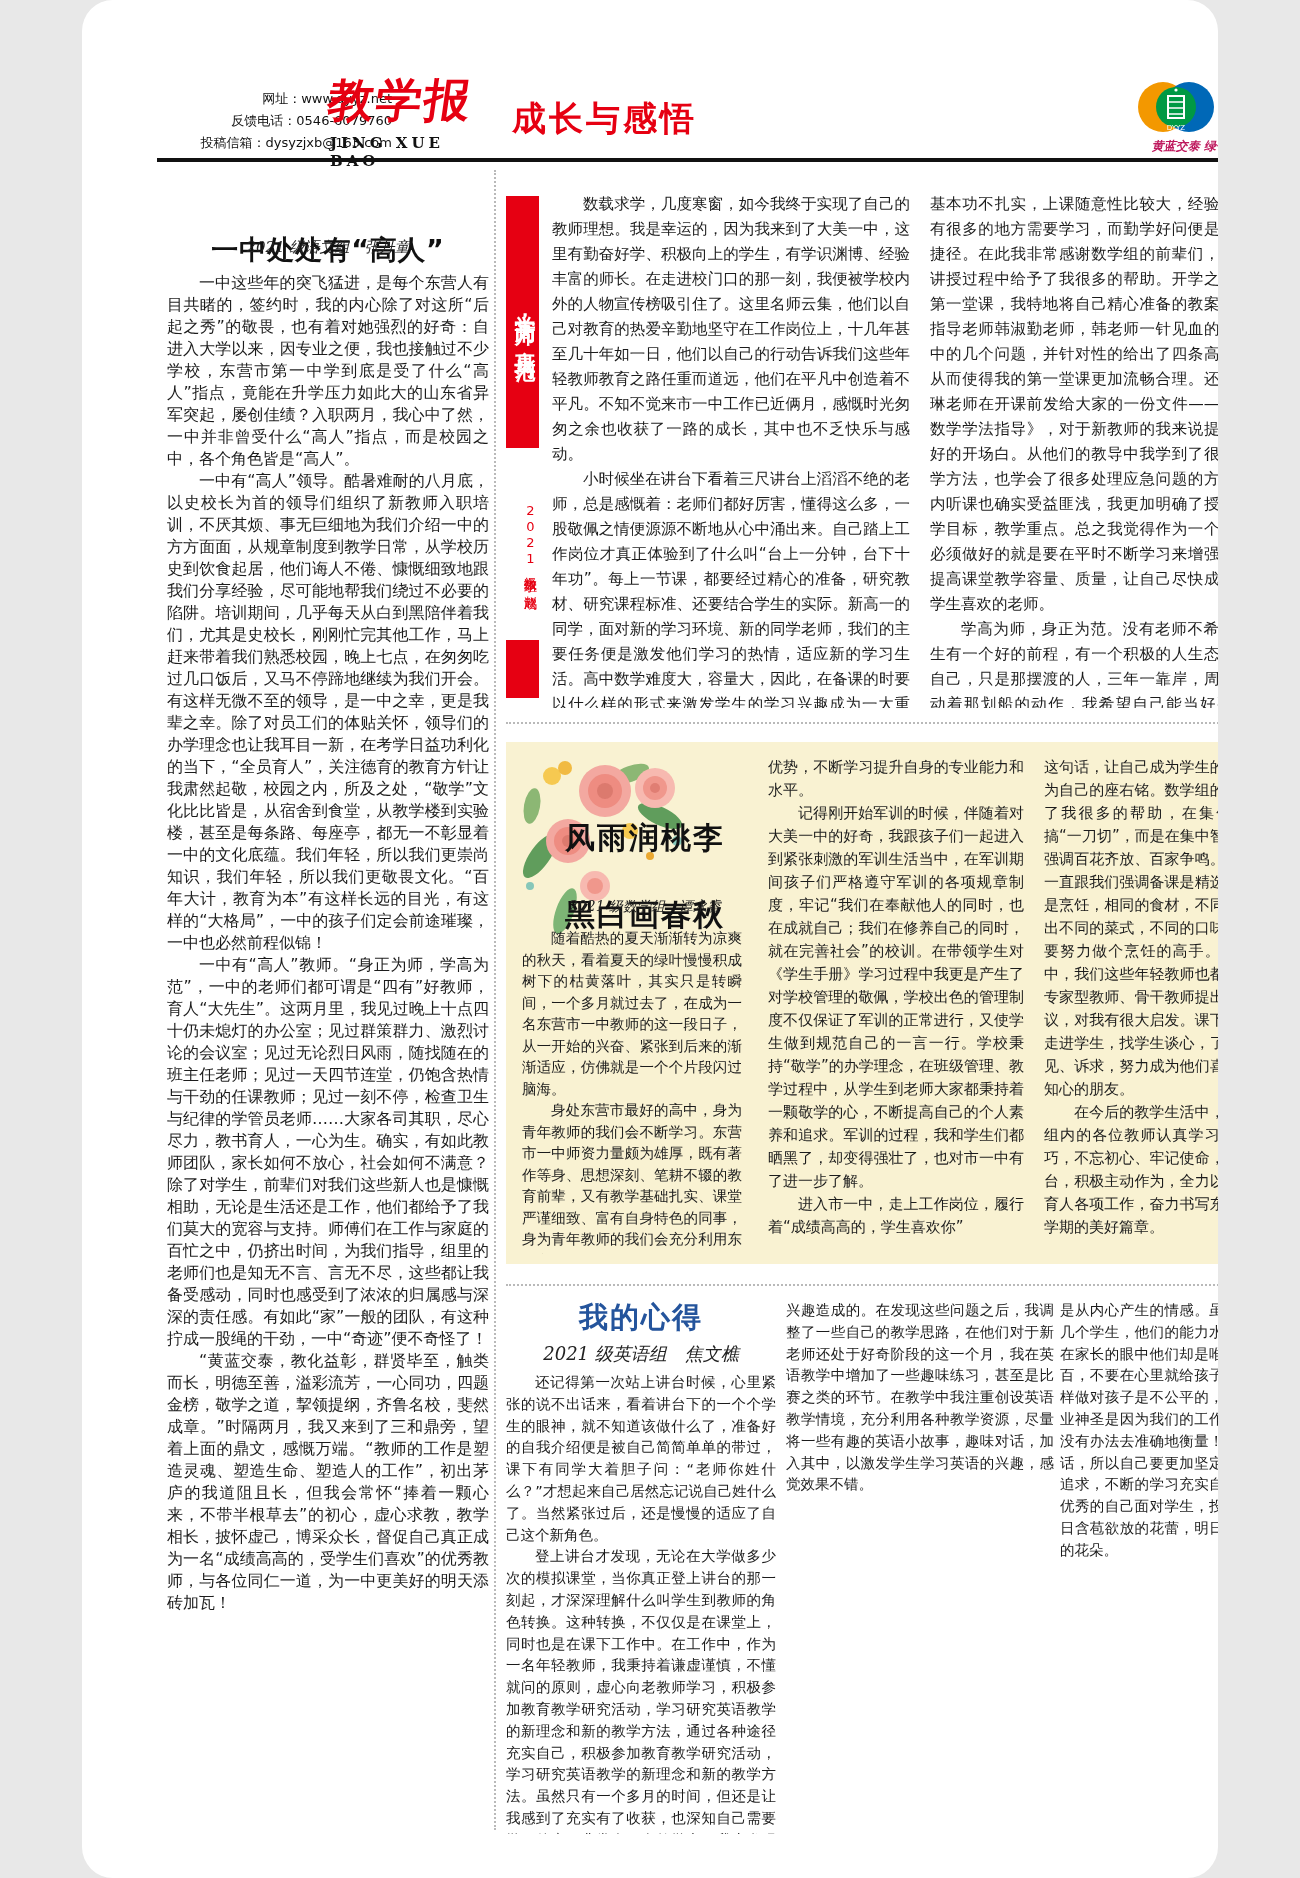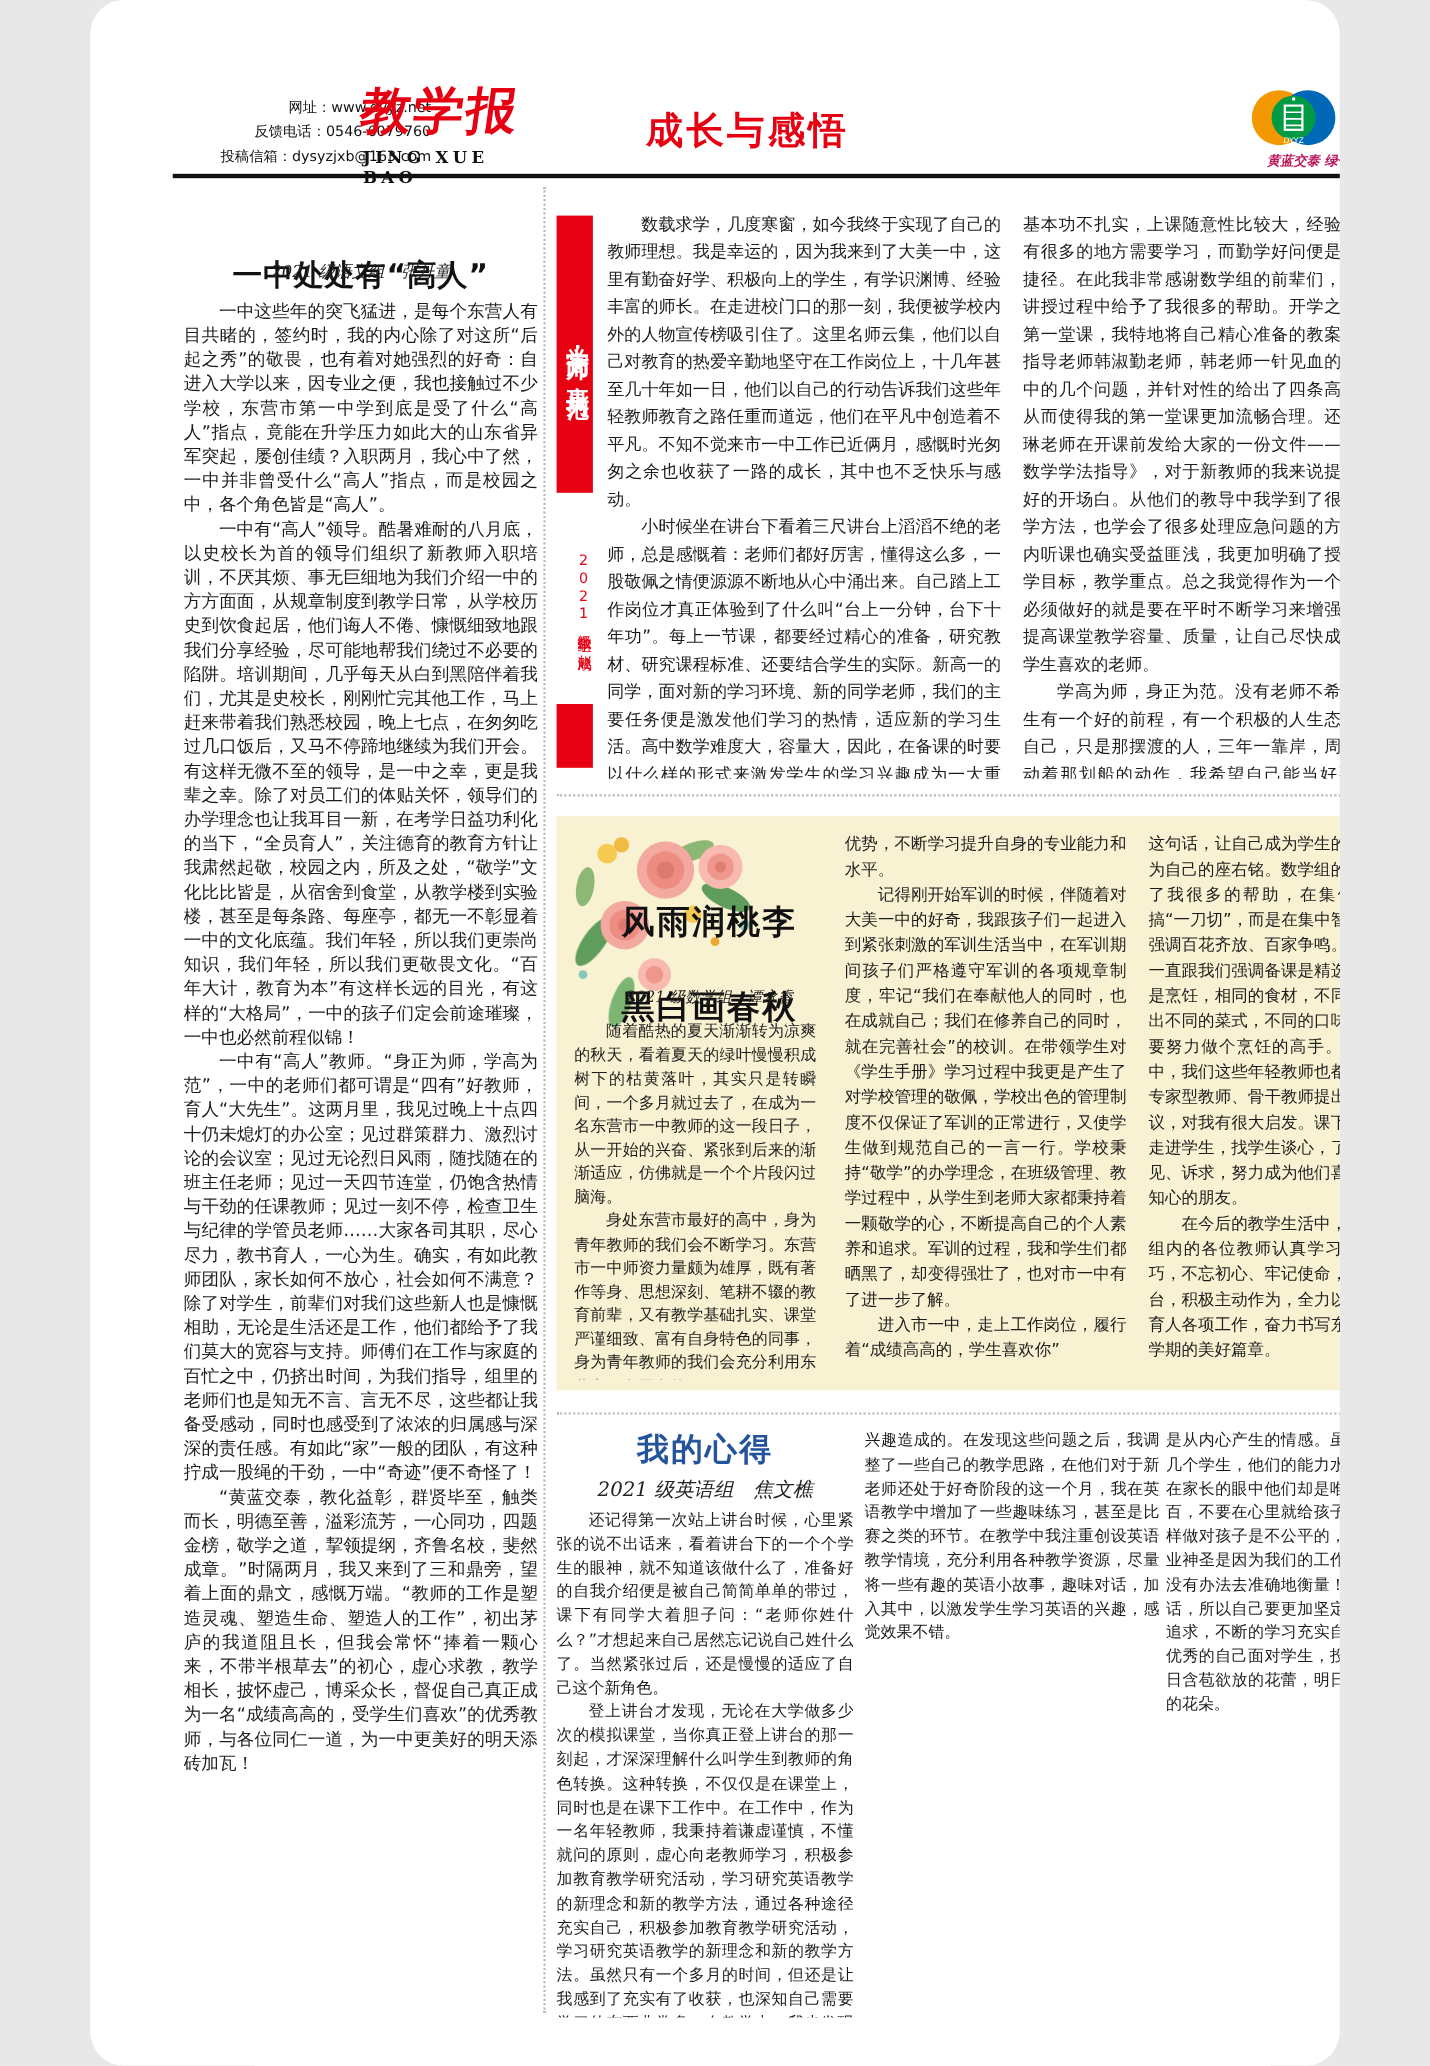--- a/index.html
+++ b/index.html
@@ -6,21 +6,21 @@
   .page{position:relative;width:1136px;height:1878px;background:#ffffff;overflow:hidden;
         font-family:"DejaVu Sans",sans-serif;color:#1c1c1c;margin:0 auto;border-radius:31px;}
   .abs{position:absolute;}
 
   
   .contact{top:88px;left:60px;width:250px;text-align:right;font-size:13px;line-height:22px;color:#111;}
   .brand-cn{top:70px;left:246px;width:160px;font-size:46px;font-weight:bold;color:#e60012;
             font-family:"DejaVu Serif",serif;transform:skewX(-8deg);letter-spacing:2px;}
   .brand-en{top:134px;left:248px;width:150px;font-size:15px;letter-spacing:4px;font-weight:bold;
             font-family:"DejaVu Serif",serif;color:#111;}
-  .section-title{top:96px;left:430px;width:260px;text-align:right;font-size:34px;font-weight:bold;color:#e60012;letter-spacing:3px;}
+  .section-title{top:96px;left:430px;width:260px;text-align:left;font-size:34px;font-weight:bold;color:#e60012;letter-spacing:3px;}
   .logo{top:74px;left:1054px;width:80px;height:70px;}
   .logo-slogan{top:138px;left:1020px;width:150px;text-align:right;font-size:12px;color:#be185d;
                font-family:"DejaVu Serif",serif;font-style:italic;font-weight:bold;}
   .edition{top:104px;left:1140px;width:110px;font-size:42px;font-weight:bold;font-family:"DejaVu Serif",serif;color:#111;}
   .head-rule{top:158px;left:75px;width:1165px;height:4px;background:#111;}
   .right-edge{top:150px;left:1294px;width:2px;height:1700px;background:#777;}
 
   
   .vdot{top:170px;left:412px;width:0;height:1660px;border-left:2px dotted #b9b9b9;}
   .hdot{left:424px;width:816px;height:0;border-top:2px dotted #b9b9b9;}

